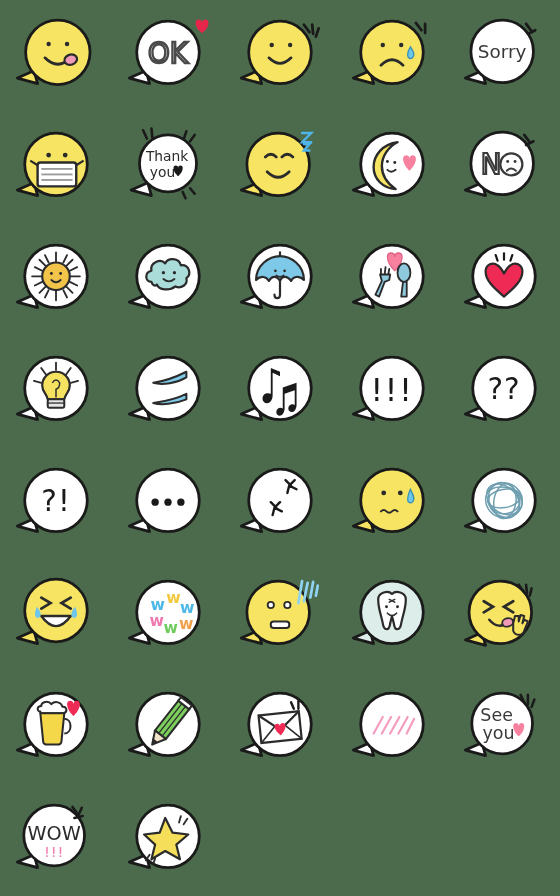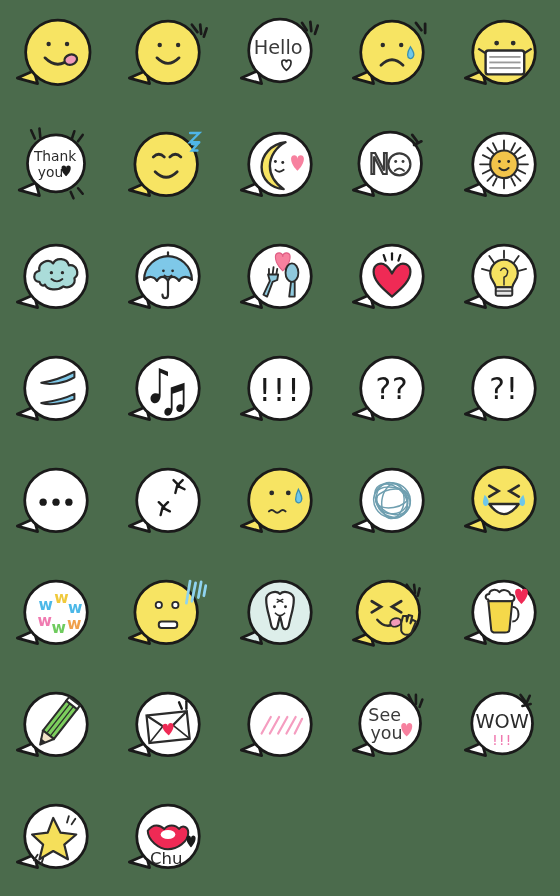--- a/index.html
+++ b/index.html
@@ -38,20 +38,32 @@
         <g fill="none" stroke="#2b2b2b" stroke-width="3" stroke-linecap="round">
           <circle cx="42" cy="37" r="2.4" fill="#2b2b2b" stroke="none"></circle>
           <circle cx="62" cy="37" r="2.4" fill="#2b2b2b" stroke="none"></circle>
           <path d="M38 52 Q52 66 66 52"></path>
         </g>
         <ellipse cx="66" cy="54" rx="7" ry="5.5" fill="#f19ab8" stroke="#2b2b2b" stroke-width="2.4" transform="rotate(-18 66 54)"></ellipse>
       </svg>
     </div>
   </div>
 
+  <div class="cell">
+    <div class="sticker">
+      <svg viewBox="0 0 100 100">
+        <g>
+          <path d="M8 74 L26 66 L30 80 Z" fill="#ffffff" stroke="#1a1a1a" stroke-width="3" stroke-linejoin="round"></path>
+          <circle cx="50" cy="46" r="34" fill="#ffffff" stroke="#1a1a1a" stroke-width="3"></circle>
+        </g>
+        <text class="hand" x="50" y="58" text-anchor="middle" font-size="30" fill="none" stroke="#4a4a4a" stroke-width="2.6" font-family="'DejaVu Sans', sans-serif">OK</text>
+        <path d="M80 14 C80 9 87 9 87 14 C87 9 94 9 94 14 C94 20 87 25 87 25 C87 25 80 20 80 14 Z" fill="#e8254a"></path>
+      </svg>
+    </div>
+  </div>
 
   <div class="cell">
     <div class="sticker">
       <svg viewBox="0 0 100 100">
         <g>
           <path d="M8 74 L26 66 L30 80 Z" fill="#f7e463" stroke="#1a1a1a" stroke-width="3" stroke-linejoin="round"></path>
           <circle cx="50" cy="46" r="34" fill="#f7e463" stroke="#1a1a1a" stroke-width="3"></circle>
         </g>
         <g stroke="#2b2b2b" stroke-width="3" stroke-linecap="round" fill="none">
           <circle cx="41" cy="38" r="2.4" fill="#2b2b2b" stroke="none"></circle>
@@ -60,37 +72,20 @@
         </g>
         <g stroke="#1a1a1a" stroke-width="3" stroke-linecap="round">
           <line x1="76" y1="16" x2="82" y2="24"></line>
           <line x1="85" y1="16" x2="86" y2="26"></line>
           <line x1="92" y1="20" x2="89" y2="29"></line>
         </g>
       </svg>
     </div>
   </div>
 
-  <div class="cell">
-    <div class="sticker">
-      <svg viewBox="0 0 100 100">
-        <g>
-          <path d="M8 74 L26 66 L30 80 Z" fill="#ffffff" stroke="#1a1a1a" stroke-width="3" stroke-linejoin="round"></path>
-          <circle cx="50" cy="44" r="34" fill="#ffffff" stroke="#1a1a1a" stroke-width="3"></circle>
-        </g>
-        <text x="48" y="48" text-anchor="middle" font-size="21" fill="#3a3a3a" font-family="'DejaVu Sans', sans-serif">Hello</text>
-        <path d="M52 57 C52 53.5 57 53.5 57 57 C57 53.5 62 53.5 62 57 C62 61.5 57 65.5 57 65.5 C57 65.5 52 61.5 52 57 Z" fill="none" stroke="#2b2b2b" stroke-width="1.8"></path>
-        <g stroke="#1a1a1a" stroke-width="3" stroke-linecap="round">
-          <line x1="74" y1="14" x2="79" y2="22"></line>
-          <line x1="83" y1="13" x2="84" y2="23"></line>
-          <line x1="91" y1="17" x2="88" y2="26"></line>
-        </g>
-      </svg>
-    </div>
-  </div>
 
   <div class="cell">
     <div class="sticker">
       <svg viewBox="0 0 100 100">
         <g>
           <path d="M8 74 L26 66 L30 80 Z" fill="#f7e463" stroke="#1a1a1a" stroke-width="3" stroke-linejoin="round"></path>
           <circle cx="50" cy="46" r="34" fill="#f7e463" stroke="#1a1a1a" stroke-width="3"></circle>
         </g>
         <g stroke="#2b2b2b" stroke-width="3" stroke-linecap="round" fill="none">
           <circle cx="40" cy="38" r="2.4" fill="#2b2b2b" stroke="none"></circle>
@@ -99,20 +94,35 @@
         </g>
         <path d="M70 40 C73 45 75 48 73 51 C71 54 67 53 67 49 C67 46 68 43 70 40 Z" fill="#6ec7ea" stroke="#3a8fb0" stroke-width="1.4"></path>
         <g stroke="#1a1a1a" stroke-width="3" stroke-linecap="round">
           <line x1="76" y1="14" x2="82" y2="22"></line>
           <line x1="86" y1="15" x2="86" y2="25"></line>
         </g>
       </svg>
     </div>
   </div>
 
+  <div class="cell">
+    <div class="sticker">
+      <svg viewBox="0 0 100 100">
+        <g>
+          <path d="M8 74 L26 66 L30 80 Z" fill="#ffffff" stroke="#1a1a1a" stroke-width="3" stroke-linejoin="round"></path>
+          <circle cx="48" cy="45" r="34" fill="#ffffff" stroke="#1a1a1a" stroke-width="3"></circle>
+        </g>
+        <text x="48" y="52" text-anchor="middle" font-size="20" fill="#3a3a3a" font-family="'DejaVu Sans', sans-serif">Sorry</text>
+        <g stroke="#1a1a1a" stroke-width="3" stroke-linecap="round">
+          <line x1="74" y1="15" x2="80" y2="23"></line>
+          <line x1="84" y1="22" x2="76" y2="26"></line>
+        </g>
+      </svg>
+    </div>
+  </div>
 
   <div class="cell">
     <div class="sticker">
       <svg viewBox="0 0 100 100">
         <g>
           <path d="M8 74 L26 66 L30 80 Z" fill="#f7e463" stroke="#1a1a1a" stroke-width="3" stroke-linejoin="round"></path>
           <circle cx="50" cy="46" r="34" fill="#f7e463" stroke="#1a1a1a" stroke-width="3"></circle>
         </g>
         <g fill="#2b2b2b">
           <circle cx="42" cy="36" r="2.6"></circle>
@@ -708,30 +718,14 @@
         <g stroke="#2b2b2b" stroke-width="2" stroke-linecap="round">
           <line x1="64" y1="24" x2="62" y2="31"></line>
           <line x1="71" y1="27" x2="67" y2="33"></line>
           <line x1="30" y1="66" x2="26" y2="72"></line>
           <line x1="36" y1="70" x2="34" y2="76"></line>
         </g>
       </svg>
     </div>
   </div>
 
-  <div class="cell">
-    <div class="sticker">
-      <svg viewBox="0 0 100 100">
-        <g>
-          <path d="M8 74 L26 66 L30 80 Z" fill="#ffffff" stroke="#1a1a1a" stroke-width="3" stroke-linejoin="round"></path>
-          <circle cx="50" cy="46" r="34" fill="#ffffff" stroke="#1a1a1a" stroke-width="3"></circle>
-        </g>
-        <g>
-          <path d="M28 40 C34 31 42 34 46 38 C50 33 58 33 62 38 C66 33 72 36 72 42 C72 52 60 60 50 60 C40 60 28 50 28 40 Z" fill="#ef2a55" stroke="#2b2b2b" stroke-width="2.2" stroke-linejoin="round"></path>
-          <ellipse cx="50" cy="44" rx="8" ry="5" fill="#ffffff"></ellipse>
-        </g>
-        <text x="48" y="76" text-anchor="middle" font-size="18" fill="#2b2b2b" font-family="'DejaVu Sans', sans-serif">Chu</text>
-        <path d="M70 48 C70 44 75 44 75 48 C75 44 80 44 80 48 C80 53 75 58 75 58 C75 58 70 53 70 48 Z" fill="#1a1a1a"></path>
-      </svg>
-    </div>
-  </div>
 
 </div>
 
 </body></html>

